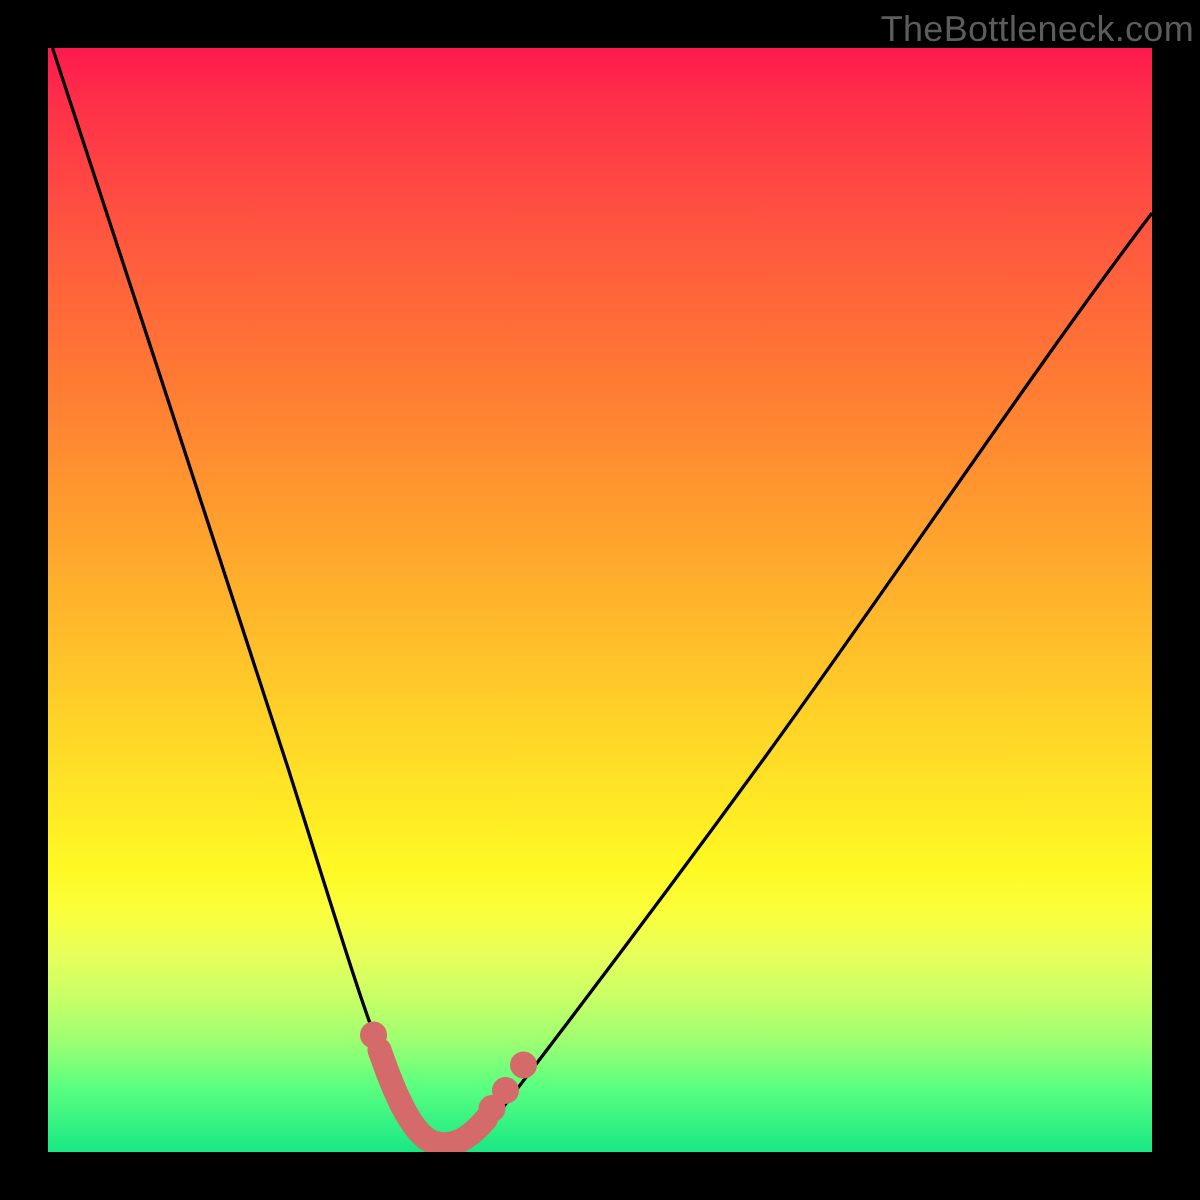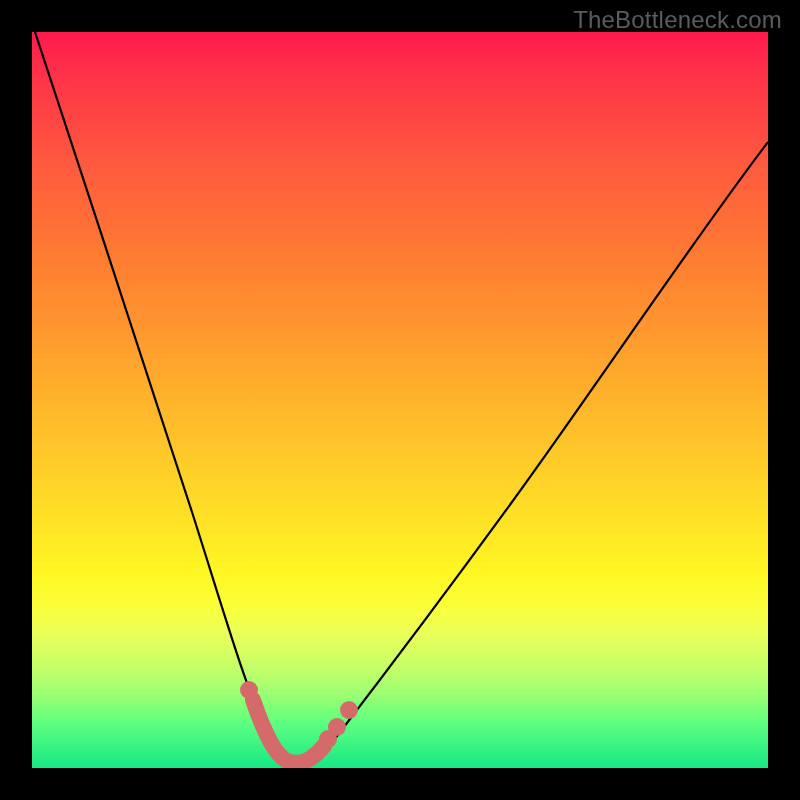--- a/index.html
+++ b/index.html
@@ -43,21 +43,21 @@
       #e8ff5a 82%,
       #c8ff66 86%,
       #9cff72 90%,
       #5cff80 94%,
       #17e884 100%
     );
   }
   .watermark {
     position: absolute;
     top: 6px;
-    right: 18px;
+    right: 4px;
     color: #5c5c5c;
     font-size: 24px;
     font-weight: 500;
     letter-spacing: 0.2px;
     z-index: 20;
     user-select: none;
   }
   svg.curves {
     position: absolute;
     inset: 0;

